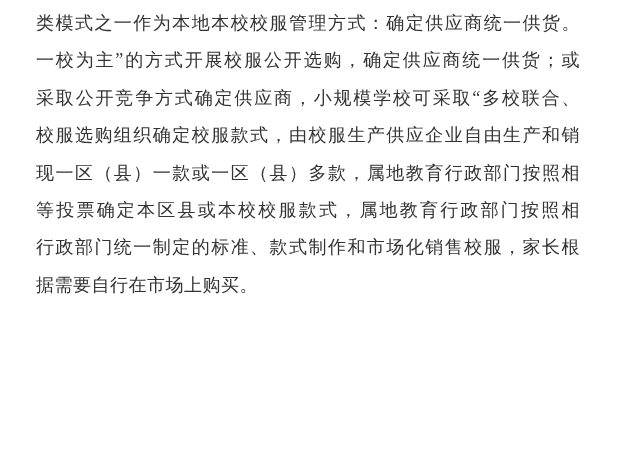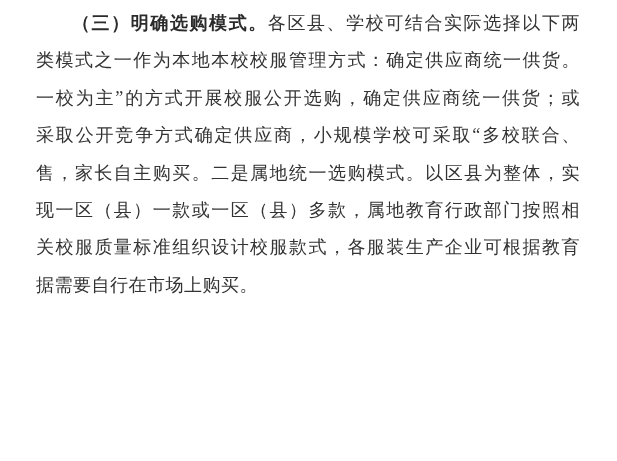--- a/index.html
+++ b/index.html
@@ -42,34 +42,34 @@
     font-weight: bold;
     color: #2b2b2b;
   }
 </style>
 </head>
 <body>
 
 <div class="page">
   <div class="paragraph">
 
-    <div class="line indent"><span class="bold">（三）明确选购模式。</span><span>各区县、学校可结合实际选择以下两</span></div>
 
     <div class="line"><span>类模式之一作为本地本校校服管理方式：确定供应商统一供货。</span></div>
 
 
     <div class="line"><span>一校为主”的方式开展校服公开选购，确定供应商统一供货；或</span></div>
 
     <div class="line"><span>采取公开竞争方式确定供应商，小规模学校可采取“多校联合、</span></div>
 
+    <div class="line"><span>校服选购组织确定校服款式，由校服生产供应企业自由生产和销</span></div>
 
-    <div class="line"><span>售，家长自主购买。二是属地统一选购模式。以区县为整体，实</span></div>
 
     <div class="line"><span>现一区（县）一款或一区（县）多款，属地教育行政部门按照相</span></div>
 
 
-    <div class="line"><span>关校服质量标准组织设计校服款式，各服装生产企业可根据教育</span></div>
+    <div class="line"><span>等投票确定本区县或本校校服款式，属地教育行政部门按照相</span></div>
 
+    <div class="line"><span>行政部门统一制定的标准、款式制作和市场化销售校服，家长根</span></div>
 
     <div class="line last"><span>据需要自行在市场上购买。</span></div>
 
   </div>
 </div>
 
 </body></html>

